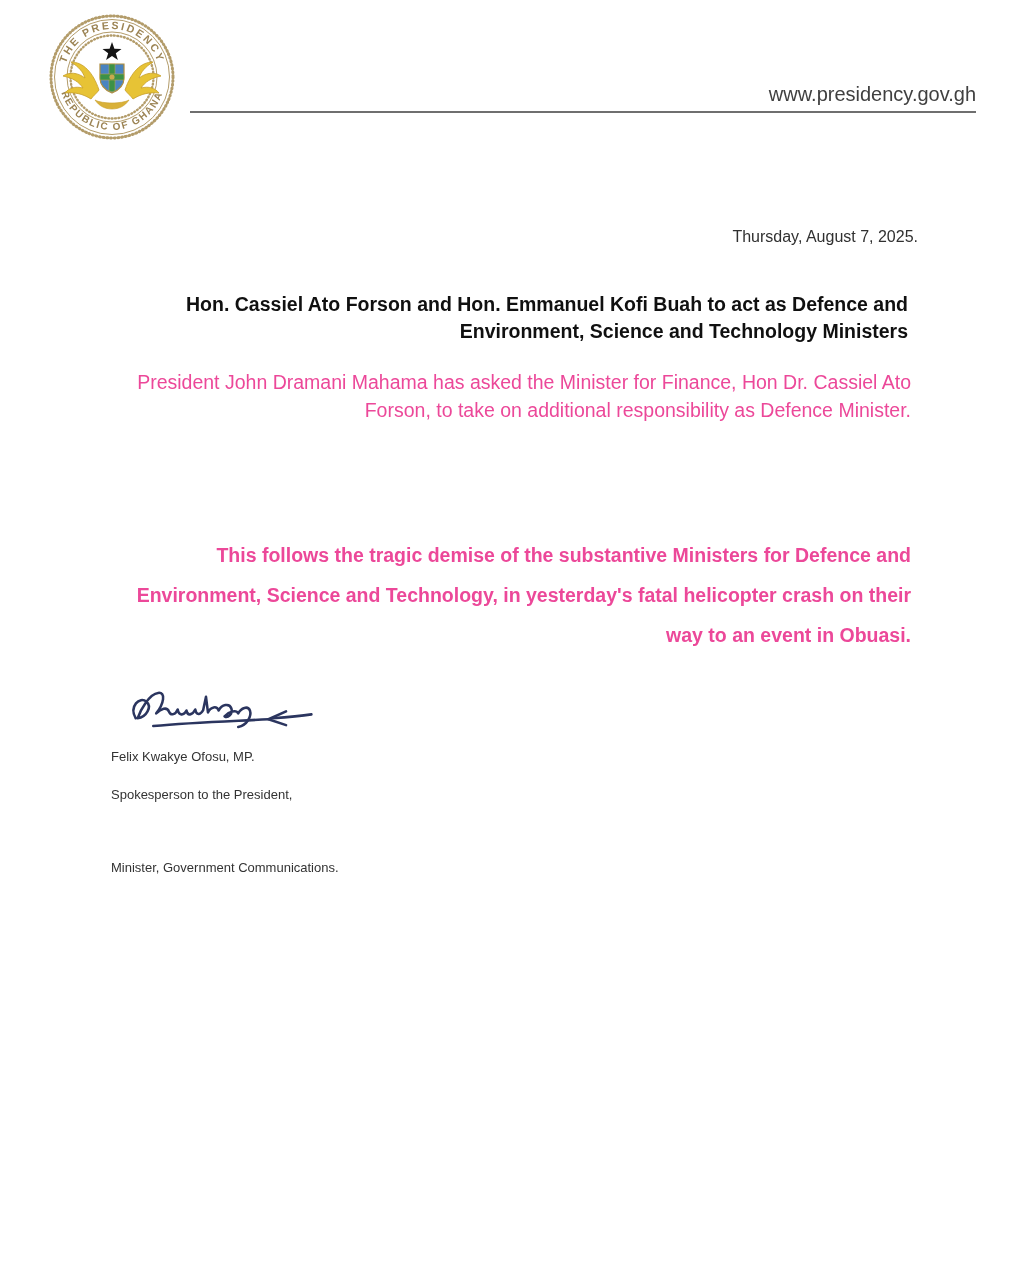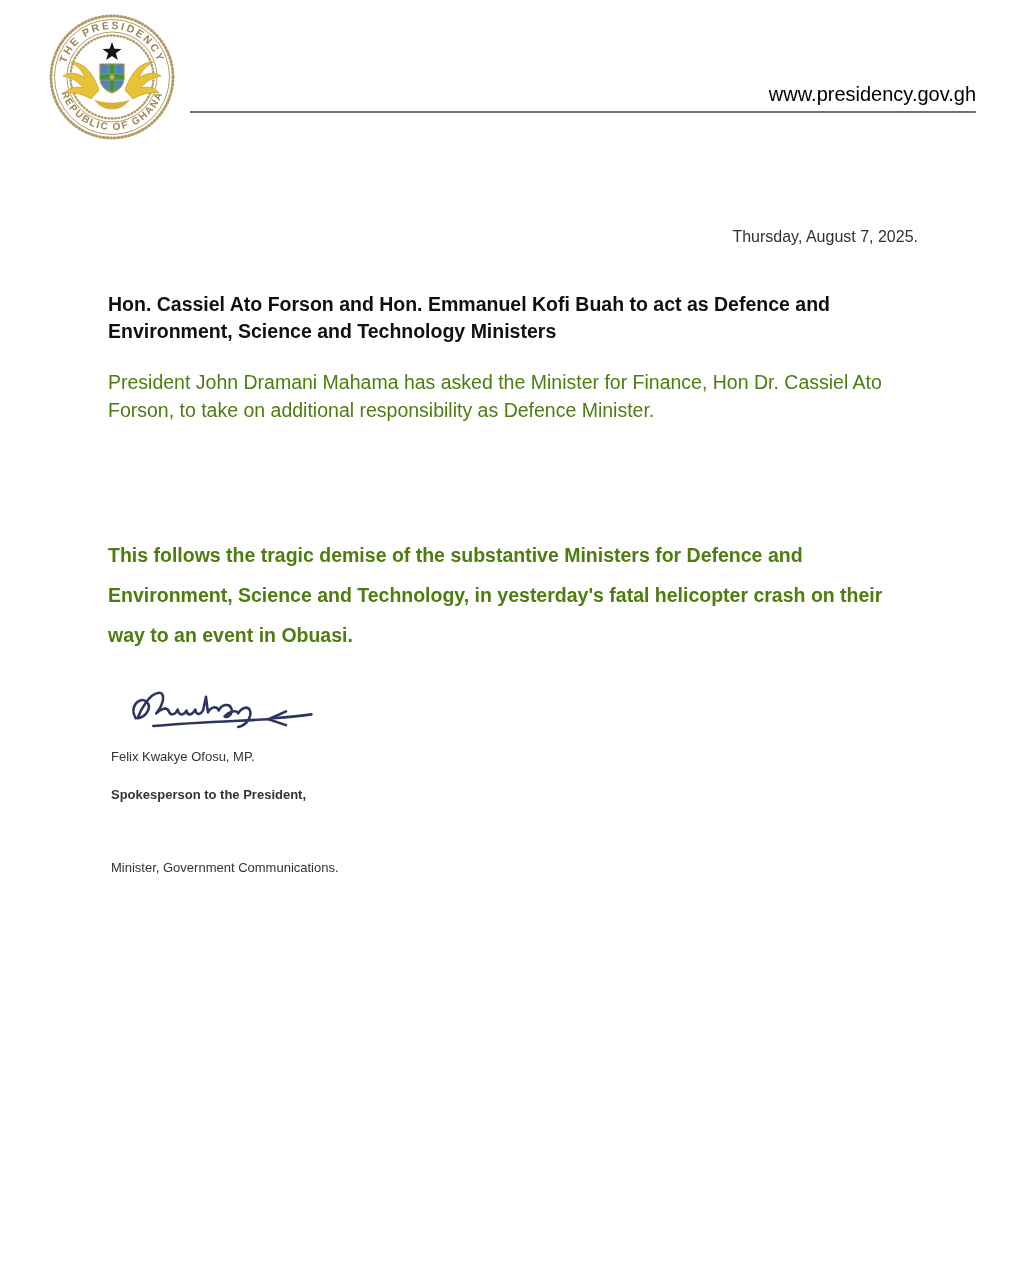--- a/index.html
+++ b/index.html
@@ -38,70 +38,71 @@
     top: 111px;
     width: 786px;
     height: 2px;
     background: #6f6f6f;
   }
   .website {
     position: absolute;
     right: 46px;
     top: 83px;
     font-size: 20px;
-    color: #000000;
+    color: #404040;
   }
 
   
   .date-line {
     position: absolute;
     top: 228px;
     right: 104px;
     font-size: 16px;
     color: #303030;
   }
   .doc-title {
     position: absolute;
     left: 108px;
     top: 291px;
     width: 800px;
-    text-align: left;
+    text-align: right;
     font-weight: bold;
     font-size: 19.5px;
     line-height: 27px;
     color: #101010;
   }
   .para {
     position: absolute;
     left: 108px;
     width: 803px;
     font-size: 19.5px;
     line-height: 27.5px;
-    color: #4d7c0f;
+    color: #ec4899;
+    text-align: right;
   }
   .para-1 { top: 369px; }
   .para-2 { top: 451px; }
   .para-3 { top: 535px; line-height: 40px; font-weight: bold; }
 
   
   .signature {
     position: absolute;
     left: 124px;
     top: 682px;
     width: 205px;
     height: 54px;
   }
   .sig-line {
     position: absolute;
     left: 111px;
     font-size: 13px;
     color: #333333;
   }
   .sig-name  { top: 749px; }
-  .sig-role1 { top: 787px; font-weight: bold; }
+  .sig-role1 { top: 787px; }
   .sig-role2 { top: 860px; }
 </style>
 </head>
 <body>
 
 <div class="page">
 
   <svg class="seal" viewBox="0 0 130 130">
 
     <circle cx="65" cy="65" r="61" fill="none" stroke="#b39c6a" stroke-width="3" stroke-dasharray="0.9 2.8" stroke-linecap="round"></circle>

